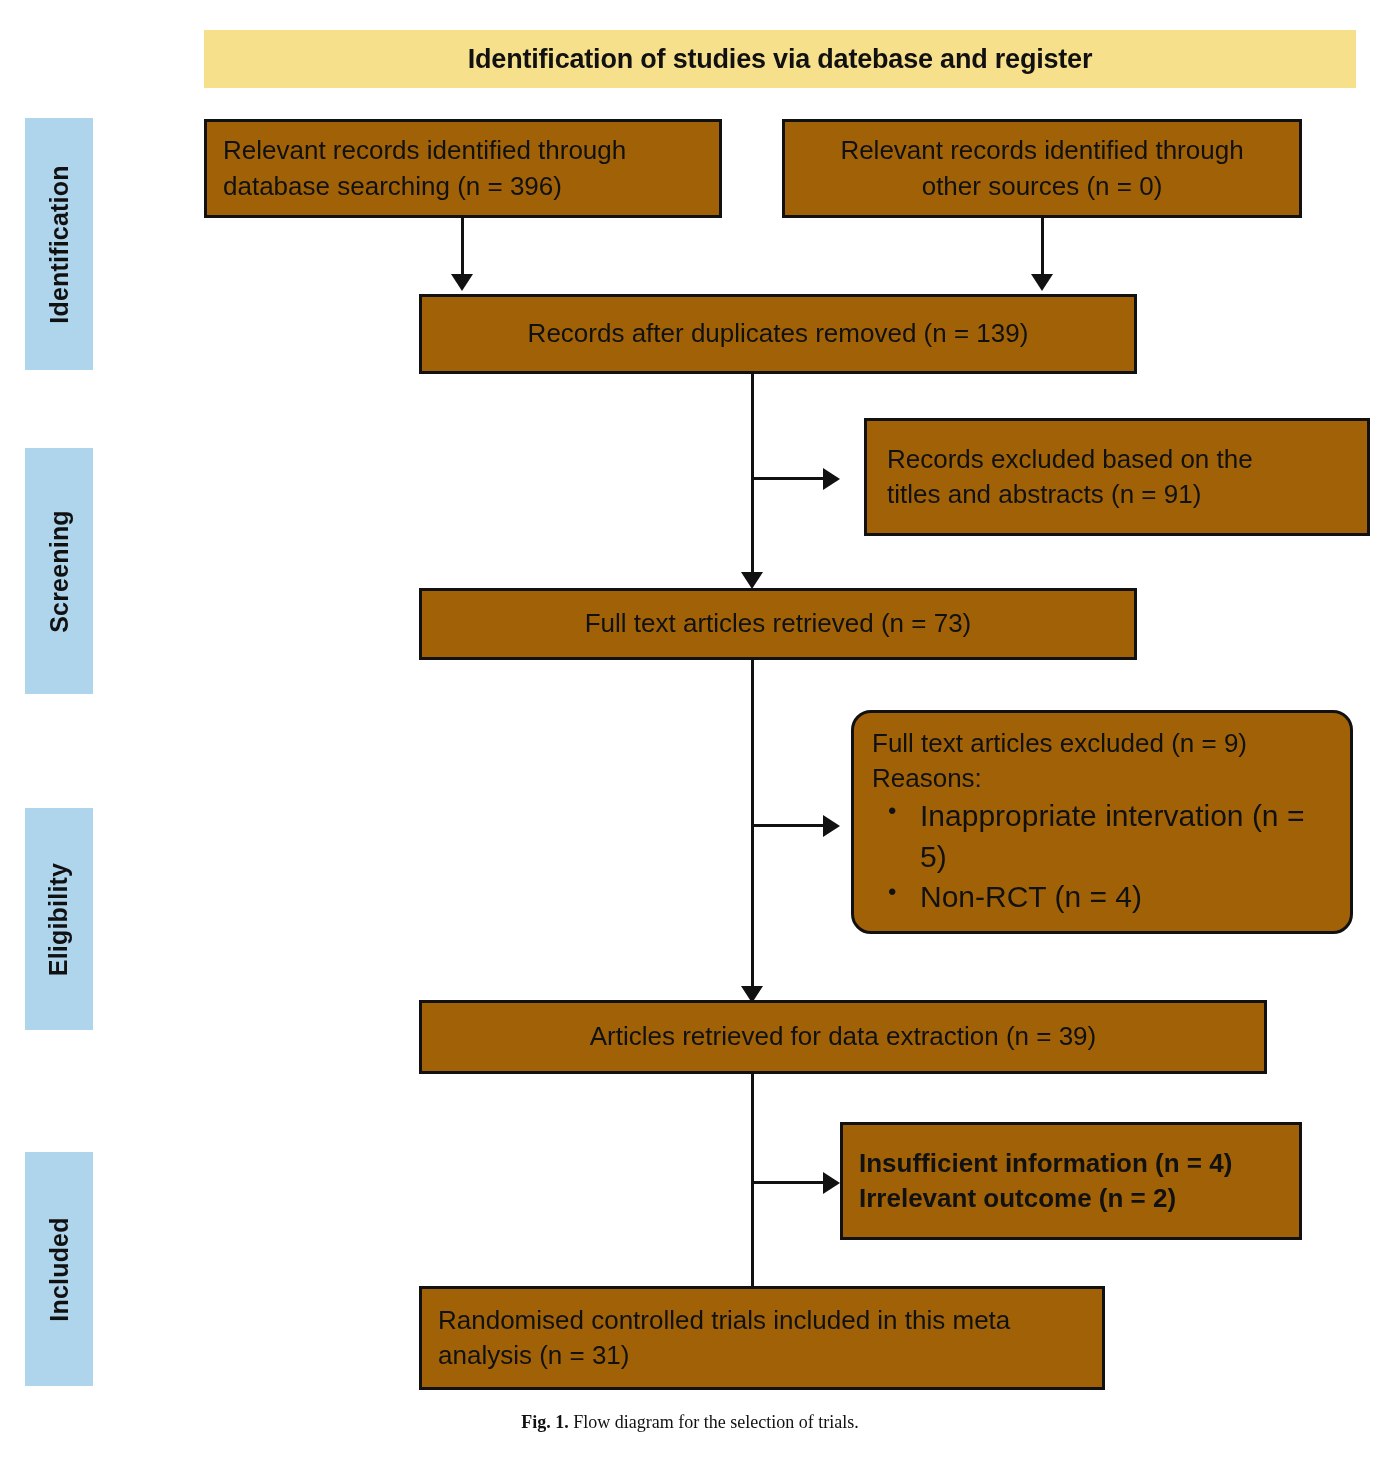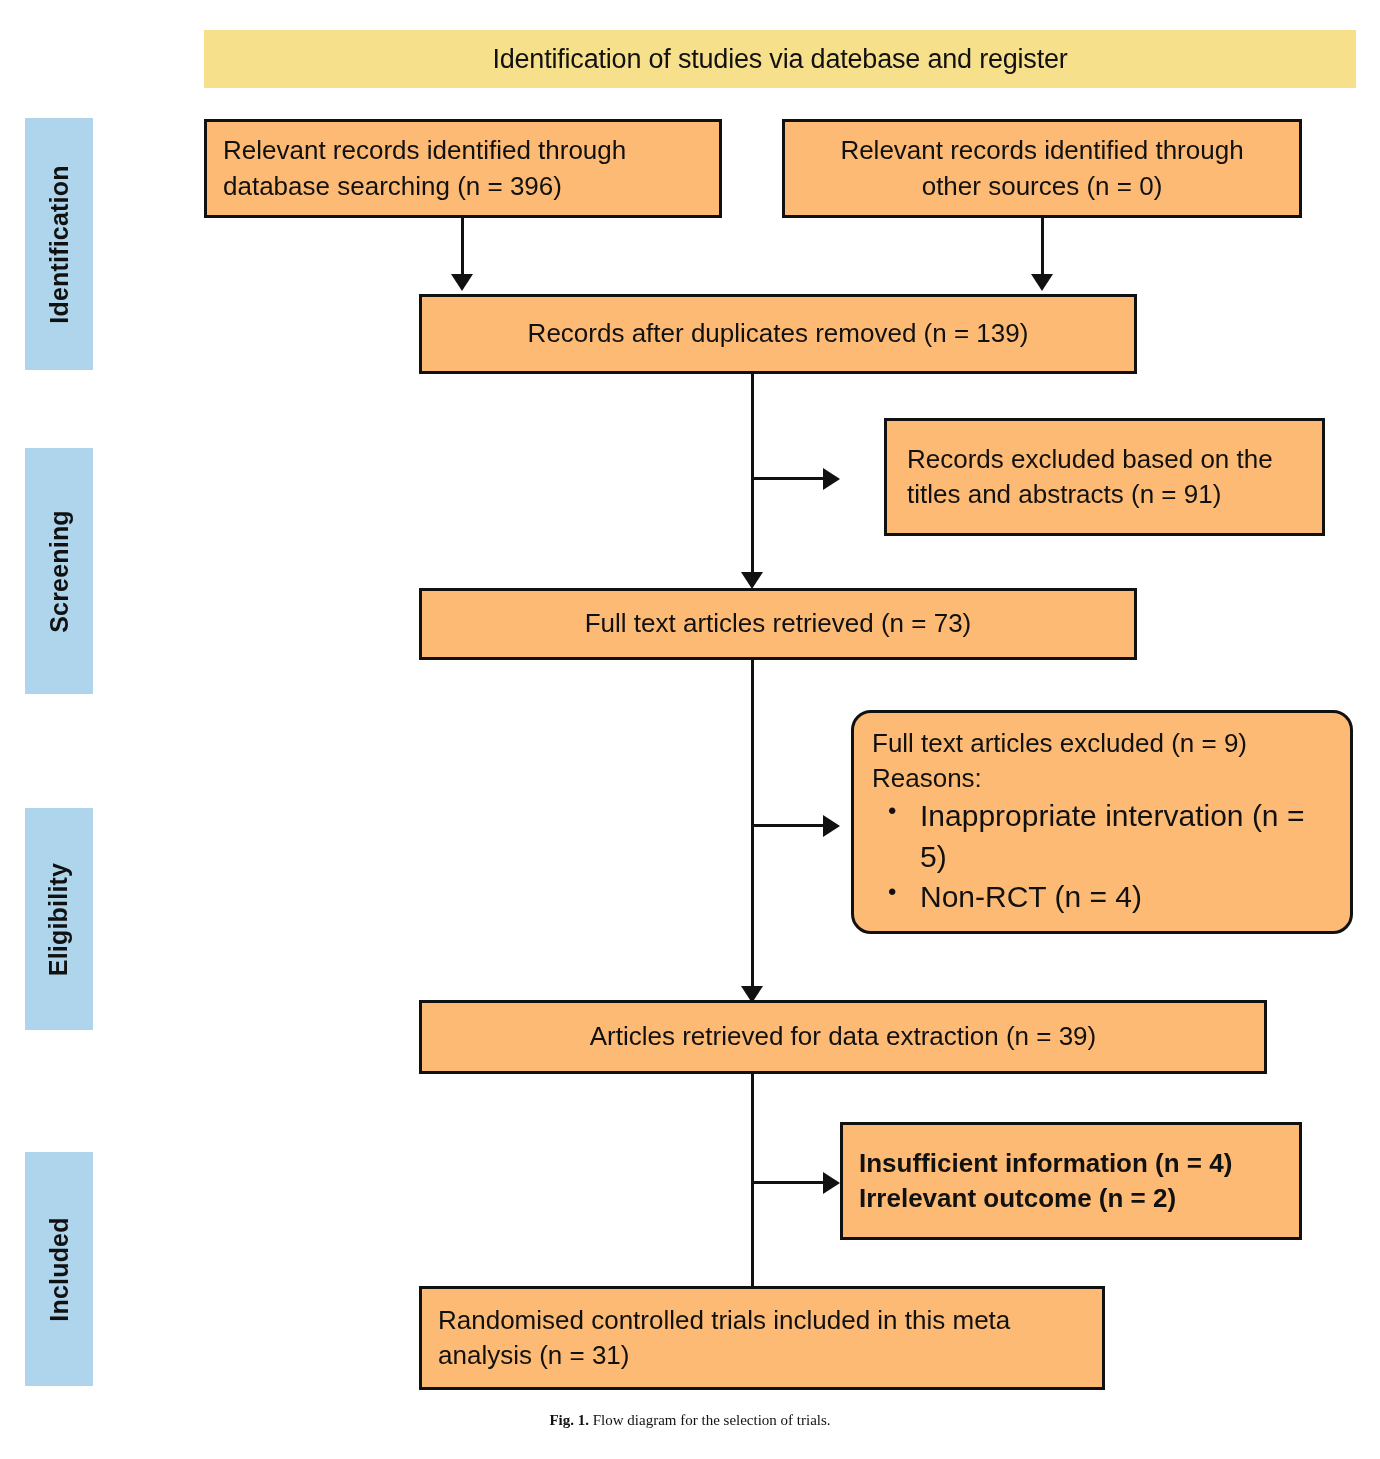--- a/index.html
+++ b/index.html
@@ -25,21 +25,21 @@
     top: 30px;
     width: 1152px;
     height: 58px;
     background: #F7E08C;
     display: flex;
     align-items: center;
     justify-content: center;
   }
   .header-banner-title {
     font-size: 27px;
-    font-weight: normal;
+    font-weight: bold;
     color: #111111;
     letter-spacing: -0.2px;
     white-space: nowrap;
   }
 
   
   .stage-label {
     position: absolute;
     left: 25px;
     width: 68px;
@@ -54,21 +54,21 @@
     font-size: 25px;
     font-weight: bold;
     color: #111111;
     letter-spacing: 0.2px;
   }
 
   
   .flow-box {
     position: absolute;
     box-sizing: border-box;
-    background: #fdba74;
+    background: #a16207;
     border: 3px solid #111111;
     display: flex;
     flex-direction: column;
     justify-content: center;
     padding: 6px 16px;
   }
   .flow-box-text {
     font-size: 26px;
     line-height: 1.35;
     color: #111111;
@@ -122,21 +122,21 @@
   }
 
   
   .caption {
     position: absolute;
     left: 0;
     top: 1412px;
     width: 1380px;
     text-align: center;
     font-family: "Liberation Serif", serif;
-    font-size: 15px;
+    font-size: 18px;
     color: #111111;
   }
   .caption b { font-weight: bold; }
 </style>
 </head>
 <body>
 
 <div id="figure">
 
   <div class="header-banner">
@@ -184,21 +184,21 @@
 
   <div class="flow-box" style="left:782px; top:119px; width:520px; height:99px;">
     <div class="flow-box-text align-center">Relevant records identified through</div>
     <div class="flow-box-text align-center">other sources (n = 0)</div>
   </div>
 
   <div class="flow-box" style="left:419px; top:294px; width:718px; height:80px;">
     <div class="flow-box-text align-center">Records after duplicates removed (n = 139)</div>
   </div>
 
-  <div class="flow-box" style="left:884px; top:418px; width:441px; height:118px;padding-left:20px;">
+  <div class="flow-box" style="left:864px; top:418px; width:506px; height:118px;padding-left:20px;">
     <div class="flow-box-text align-left">Records excluded based on the</div>
     <div class="flow-box-text align-left">titles and abstracts (n = 91)</div>
   </div>
 
   <div class="flow-box" style="left:419px; top:588px; width:718px; height:72px;">
     <div class="flow-box-text align-center">Full text articles retrieved (n = 73)</div>
   </div>
 
   <div class="flow-box" style="left:851px; top:710px; width:502px; height:224px; padding:10px 18px;border-radius:20px;">
     <div class="flow-box-text align-left">Full text articles excluded (n = 9)</div>

